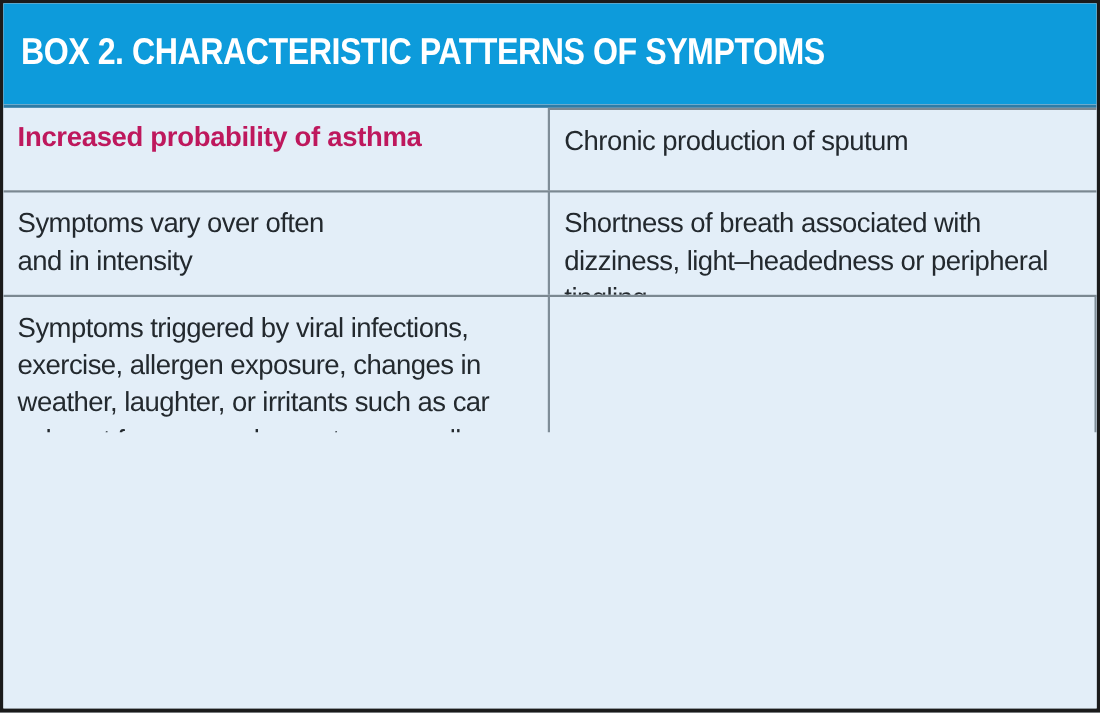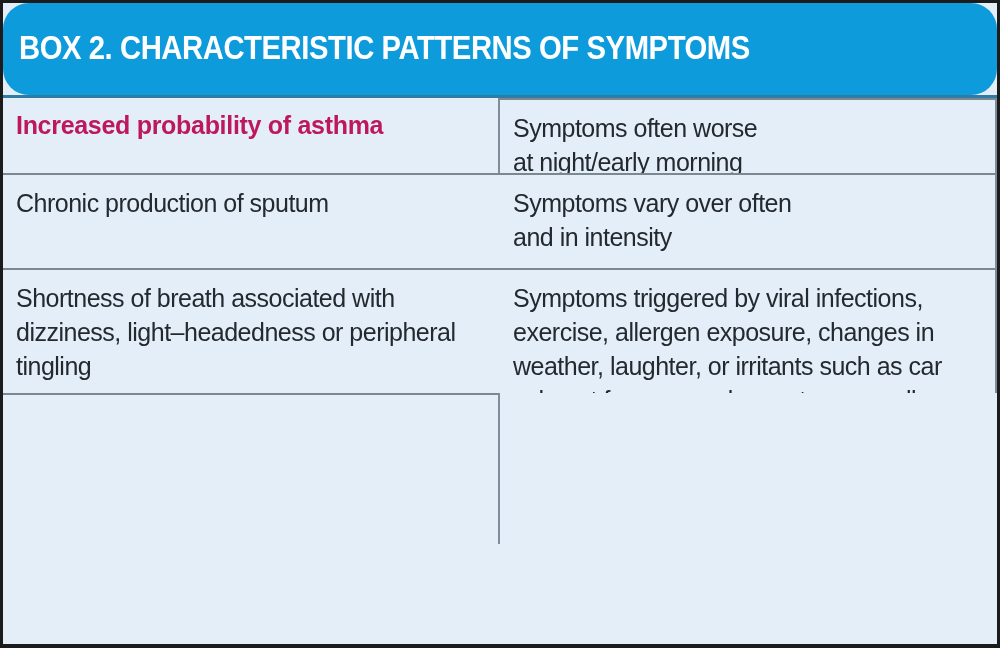--- a/index.html
+++ b/index.html
@@ -18,21 +18,20 @@
     background: #e3eef8;
     overflow: hidden;
   }
   .title-bar {
     height: 92px;
     box-sizing: border-box;
     background: #0d9bdb;
     display: flex;
     align-items: center;
     padding-left: 16px;
-    border-radius: 26px;
   }
   .title-text {
     color: #ffffff;
     font-size: 34px;
     font-weight: 700;
     letter-spacing: -0.5px;
     white-space: nowrap;
     transform: scaleX(0.86);
     transform-origin: left center;
     margin-top: -4px;
@@ -76,22 +75,20 @@
 <div class="box">
 
   <div class="title-bar">
     <div class="title-text">BOX 2. CHARACTERISTIC PATTERNS OF SYMPTOMS</div>
   </div>
 
   <div class="sym-table">
 
     <div class="cell col-left header">Increased probability of asthma</div>
 
-    <div class="cell col-left row-divider">Symptoms often worse
-at night/early morning</div>
     <div class="cell row-divider">Chronic production of sputum</div>
 
     <div class="cell col-left row-divider">Symptoms vary over often
 and in intensity</div>
     <div class="cell row-divider">Shortness of breath associated with dizziness, light–headedness or peripheral tingling</div>
 
     <div class="cell col-left row-divider">Symptoms triggered by viral infections, exercise, allergen exposure, changes in weather, laughter, or irritants such as car exhaust fumes, smoke or strong smells</div>
 
     <div class="cell col-left row-divider"></div>
 

